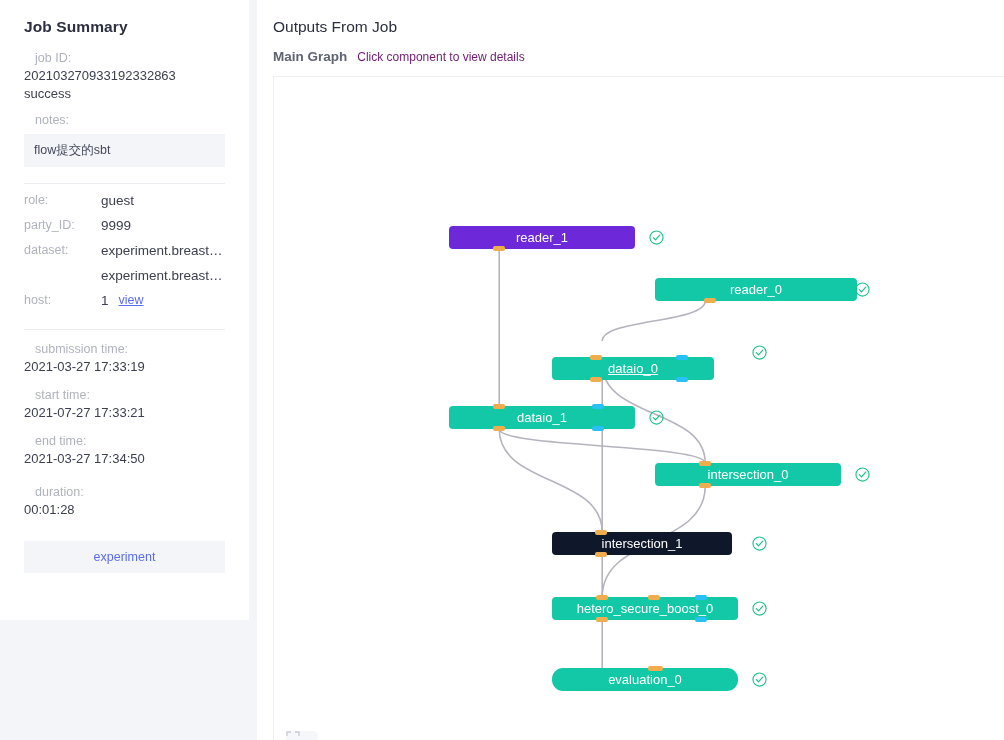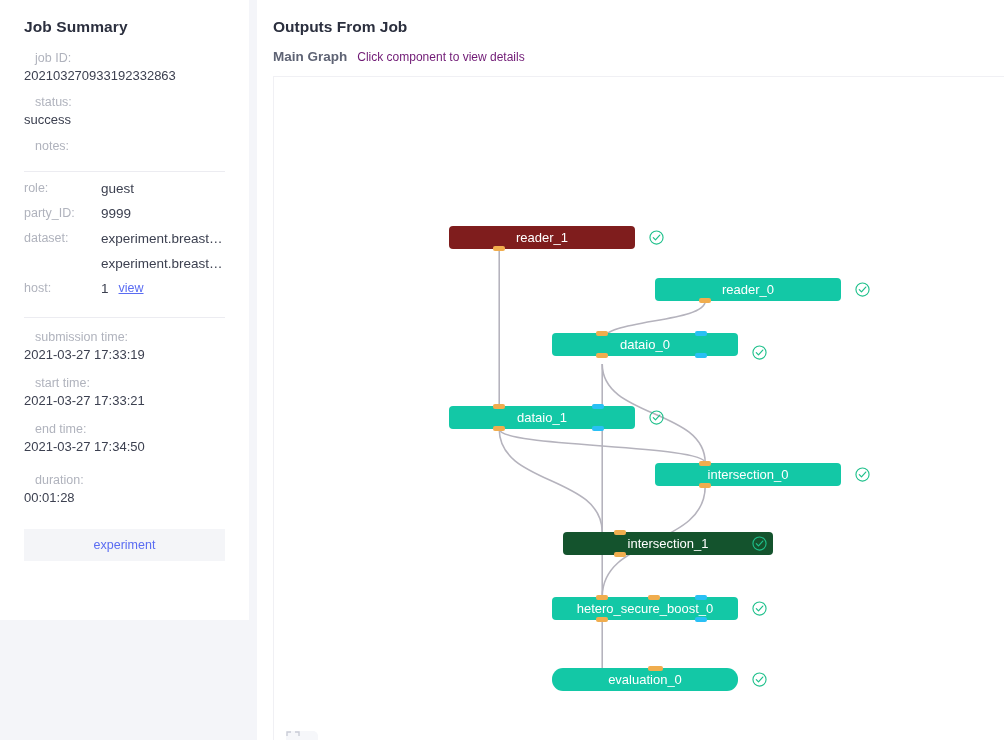--- a/index.html
+++ b/index.html
@@ -104,21 +104,21 @@
   .main {
     position: absolute;
     left: 257px; top: 0;
     width: 747px;
     height: 740px;
     background: #ffffff;
     padding: 16px 8px 0 16px;
   }
   .main-title {
     font-size: 15.5px;
-    font-weight: bold;
+    font-weight: normal;
     color: #2b2f3e;
     margin: 2px 0 0 0;
   }
   .subbar {
     display: flex;
     align-items: baseline;
     margin-top: 13px;
   }
   .sub-main {
     font-size: 13.5px;
@@ -195,24 +195,24 @@
 <body>
 
 <div id="app">
 
   <div class="sidebar">
     <div class="panel-title">Job Summary</div>
 
     <div class="kv-label">job ID:</div>
     <div class="kv-value">202103270933192332863</div>
 
-    <div class="kv-label">status:</div>
     <div class="kv-value">success</div>
 
     <div class="kv-label">notes:</div>
+    <div class="notes-box">flow提交的sbt</div>
 
     <hr class="hr">
 
     <div class="row">
       <div class="r-label">role:</div>
       <div class="r-value">guest</div>
     </div>
     <div class="row">
       <div class="r-label">party_ID:</div>
       <div class="r-value">9999</div>
@@ -232,21 +232,21 @@
     </div>
 
     <hr class="hr">
 
     <div class="time-block">
       <div class="kv-label" style="margin-top:0">submission time:</div>
       <div class="kv-value">2021-03-27 17:33:19</div>
     </div>
     <div class="time-block">
       <div class="kv-label" style="margin-top:0">start time:</div>
-      <div class="kv-value">2021-03-27 17:33:21</div>
+      <div class="kv-value">2021-07-27 17:33:21</div>
     </div>
     <div class="time-block">
       <div class="kv-label" style="margin-top:0">end time:</div>
       <div class="kv-value">2021-03-27 17:34:50</div>
     </div>
     <div class="time-block">
       <div class="kv-label" style="margin-top:16px">duration:</div>
       <div class="kv-value">00:01:28</div>
     </div>
 
@@ -266,37 +266,37 @@
           <path d="M 431.22 224 C 431.22 246, 328.22 242, 328.22 264" fill="none" stroke="#b5b3bd" stroke-width="1.6"></path>
           <path d="M 328.22 287 C 328.22 379.4, 328.22 362.6, 328.22 455" fill="none" stroke="#b5b3bd" stroke-width="1.6"></path>
           <path d="M 328.22 287 C 328.22 341.45, 431.22 331.55, 431.22 386" fill="none" stroke="#b5b3bd" stroke-width="1.6"></path>
           <path d="M 225.22 352 C 225.22 408.65, 328.22 398.35, 328.22 455" fill="none" stroke="#b5b3bd" stroke-width="1.6"></path>
           <path d="M 225.22 352 C 225.22 370.7, 431.22 367.3, 431.22 386" fill="none" stroke="#b5b3bd" stroke-width="1.6"></path>
           <path d="M 431.22 409 C 431.22 470.05, 328.22 458.95, 328.22 520" fill="none" stroke="#b5b3bd" stroke-width="1.6"></path>
           <path d="M 328.22 478 C 328.22 501.1, 328.22 496.9, 328.22 520" fill="none" stroke="#b5b3bd" stroke-width="1.6"></path>
           <path d="M 328.22 543 C 328.22 569.4, 328.22 564.6, 328.22 591" fill="none" stroke="#b5b3bd" stroke-width="1.6"></path>
         </svg>
       <div id="nodes-layer">
-          <div class="node" style="left: 175px; top: 149px; width: 186px; background: #7f1d1d; text-align: right;">
+          <div class="node" style="left: 175px; top: 149px; width: 186px; background: #6d28d9; text-align: right;">
             <span>reader_1</span>
             <span class="port bottom" style="left: calc(27% - 6px); background: rgb(240, 173, 78);"></span>
           </div>
           <svg width="15" height="15" viewBox="0 0 16 16" class="check" style="left: 375px; top: 153px;">
             <circle cx="8" cy="8" r="7" fill="none" stroke="#1ec08b" stroke-width="1.2"></circle>
             <path d="M4.6 8.2 L6.9 10.5 L11.5 5.4" fill="none" stroke="#1ec08b" stroke-width="1.3" stroke-linecap="round" stroke-linejoin="round"></path>
           </svg>
-          <div class="node" style="left: 381px; top: 201px; width: 186px; background: rgb(19, 200, 166);">
+          <div class="node" style="left: 381px; top: 201px; width: 202px; background: rgb(19, 200, 166);">
             <span>reader_0</span>
             <span class="port bottom" style="left: calc(27% - 6px); background: rgb(240, 173, 78);"></span>
           </div>
           <svg width="15" height="15" viewBox="0 0 16 16" class="check" style="left: 581px; top: 205px;">
             <circle cx="8" cy="8" r="7" fill="none" stroke="#1ec08b" stroke-width="1.2"></circle>
             <path d="M4.6 8.2 L6.9 10.5 L11.5 5.4" fill="none" stroke="#1ec08b" stroke-width="1.3" stroke-linecap="round" stroke-linejoin="round"></path>
           </svg>
-          <div class="node" style="left: 278px; top: 256px; width: 186px; background: rgb(19, 200, 166);">
+          <div class="node" style="left: 278px; top: 280px; width: 162px; background: rgb(19, 200, 166); text-decoration: underline;">
             <span>dataio_0</span>
             <span class="port top" style="left: calc(27% - 6px); background: rgb(240, 173, 78);"></span>
             <span class="port top blue" style="left: calc(80% - 6px); background: rgb(41, 192, 245);"></span>
             <span class="port bottom" style="left: calc(27% - 6px); background: rgb(240, 173, 78);"></span>
             <span class="port bottom blue" style="left: calc(80% - 6px); background: rgb(41, 192, 245);"></span>
           </div>
           <svg width="15" height="15" viewBox="0 0 16 16" class="check" style="left: 478px; top: 268px;">
             <circle cx="8" cy="8" r="7" fill="none" stroke="#1ec08b" stroke-width="1.2"></circle>
             <path d="M4.6 8.2 L6.9 10.5 L11.5 5.4" fill="none" stroke="#1ec08b" stroke-width="1.3" stroke-linecap="round" stroke-linejoin="round"></path>
           </svg>
@@ -313,21 +313,21 @@
           </svg>
           <div class="node" style="left: 381px; top: 386px; width: 186px; background: rgb(19, 200, 166);">
             <span>intersection_0</span>
             <span class="port top" style="left: calc(27% - 6px); background: rgb(240, 173, 78);"></span>
             <span class="port bottom" style="left: calc(27% - 6px); background: rgb(240, 173, 78);"></span>
           </div>
           <svg width="15" height="15" viewBox="0 0 16 16" class="check" style="left: 581px; top: 390px;">
             <circle cx="8" cy="8" r="7" fill="none" stroke="#1ec08b" stroke-width="1.2"></circle>
             <path d="M4.6 8.2 L6.9 10.5 L11.5 5.4" fill="none" stroke="#1ec08b" stroke-width="1.3" stroke-linecap="round" stroke-linejoin="round"></path>
           </svg>
-          <div class="node" style="left: 278px; top: 455px; width: 210px; background: #14532d; margin-left: 11px;">
+          <div class="node" style="left: 278px; top: 455px; width: 180px; background: #0f172a;">
             <span>intersection_1</span>
             <span class="port top" style="left: calc(27% - 6px); background: rgb(240, 173, 78);"></span>
             <span class="port bottom" style="left: calc(27% - 6px); background: rgb(240, 173, 78);"></span>
           </div>
           <svg width="15" height="15" viewBox="0 0 16 16" class="check" style="left: 478px; top: 459px;">
             <circle cx="8" cy="8" r="7" fill="none" stroke="#1ec08b" stroke-width="1.2"></circle>
             <path d="M4.6 8.2 L6.9 10.5 L11.5 5.4" fill="none" stroke="#1ec08b" stroke-width="1.3" stroke-linecap="round" stroke-linejoin="round"></path>
           </svg>
           <div class="node" style="left: 278px; top: 520px; width: 186px; background: rgb(19, 200, 166);">
             <span>hetero_secure_boost_0</span>

